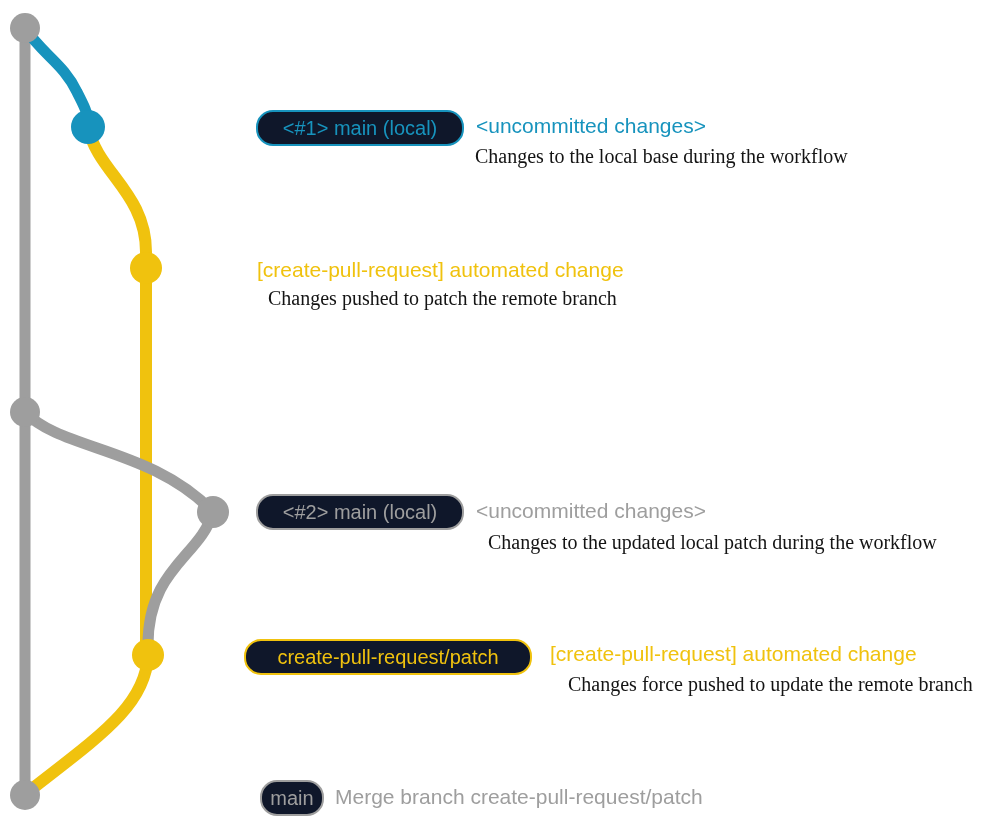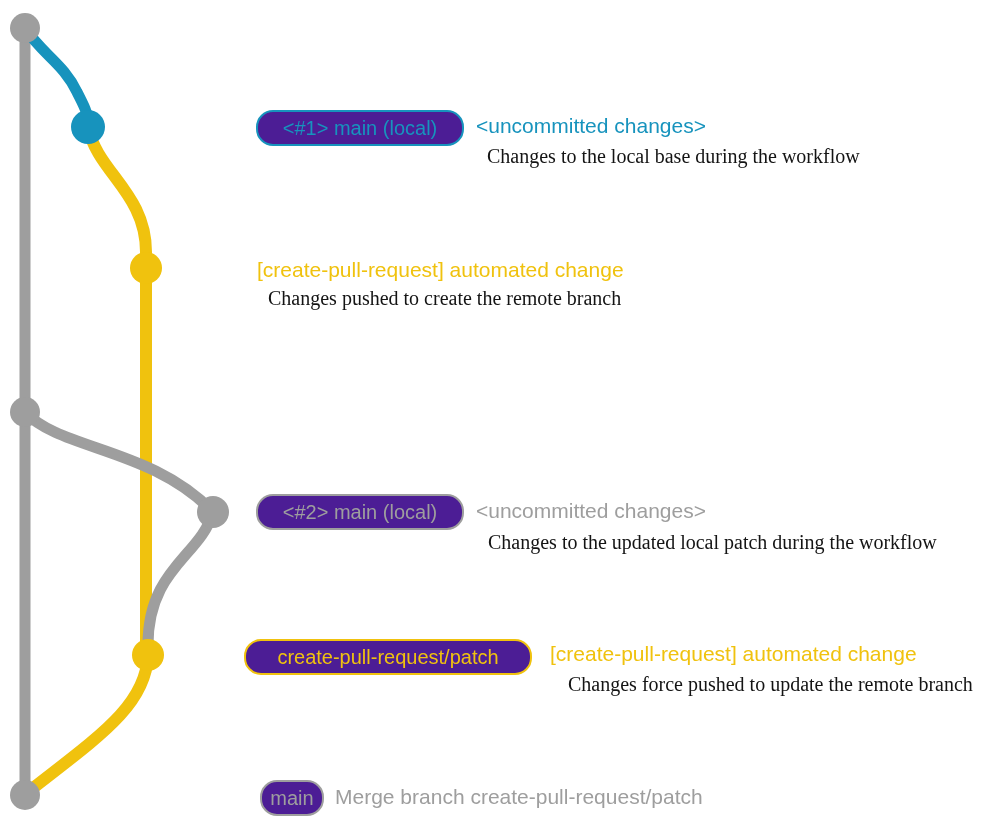--- a/index.html
+++ b/index.html
@@ -43,21 +43,21 @@
     position: absolute;
     box-sizing: border-box;
     height: 36px;
     display: flex;
     align-items: center;
     justify-content: center;
     border: 2px solid;
     border-radius: 17px;
     font-size: 20px;
     white-space: nowrap;
-    background: #4c1d95;
+    background: #0f172a;
   }
   .b-blue   { border-color: var(--c-blue);   color: var(--c-blue); }
   .b-gray   { border-color: var(--c-gray);   color: var(--c-gray); }
   .b-yellow { border-color: var(--c-yellow); color: var(--c-yellow); }
 </style>
 </head>
 <body>
 
 <div class="canvas">
 
@@ -80,24 +80,24 @@
     <circle cx="146" cy="268" r="16" class="dot-yellow"></circle>
     <circle cx="25" cy="412" r="15" class="dot-gray"></circle>
     <circle cx="213" cy="512" r="16" class="dot-gray"></circle>
     <circle cx="148" cy="655" r="16" class="dot-yellow"></circle>
     <circle cx="25" cy="795" r="15" class="dot-gray"></circle>
   </svg>
 
 
   <div class="badge b-blue" style="left:256px; top:110px; width:208px;">&lt;#1&gt; main (local)</div>
   <div class="txt c-blue" style="left:476px; top:114px;">&lt;uncommitted changes&gt;</div>
-  <div class="desc" style="left:487px; top:144px;">Changes to the local base during the workflow</div>
+  <div class="desc" style="left:475px; top:144px;">Changes to the local base during the workflow</div>
 
   <div class="txt c-yellow" style="left:257px; top:258px;">[create-pull-request] automated change</div>
-  <div class="desc" style="left:268px; top:286px;">Changes pushed to create the remote branch</div>
+  <div class="desc" style="left:268px; top:286px;">Changes pushed to patch the remote branch</div>
 
 
   <div class="badge b-gray" style="left:256px; top:494px; width:208px;">&lt;#2&gt; main (local)</div>
   <div class="txt c-gray" style="left:476px; top:499px;">&lt;uncommitted changes&gt;</div>
   <div class="desc" style="left:488px; top:530px;">Changes to the updated local patch during the workflow</div>
 
   <div class="badge b-yellow" style="left:244px; top:639px; width:288px;">create-pull-request/patch</div>
   <div class="txt c-yellow" style="left:550px; top:642px;">[create-pull-request] automated change</div>
   <div class="desc" style="left:568px; top:672px;">Changes force pushed to update the remote branch</div>
 

